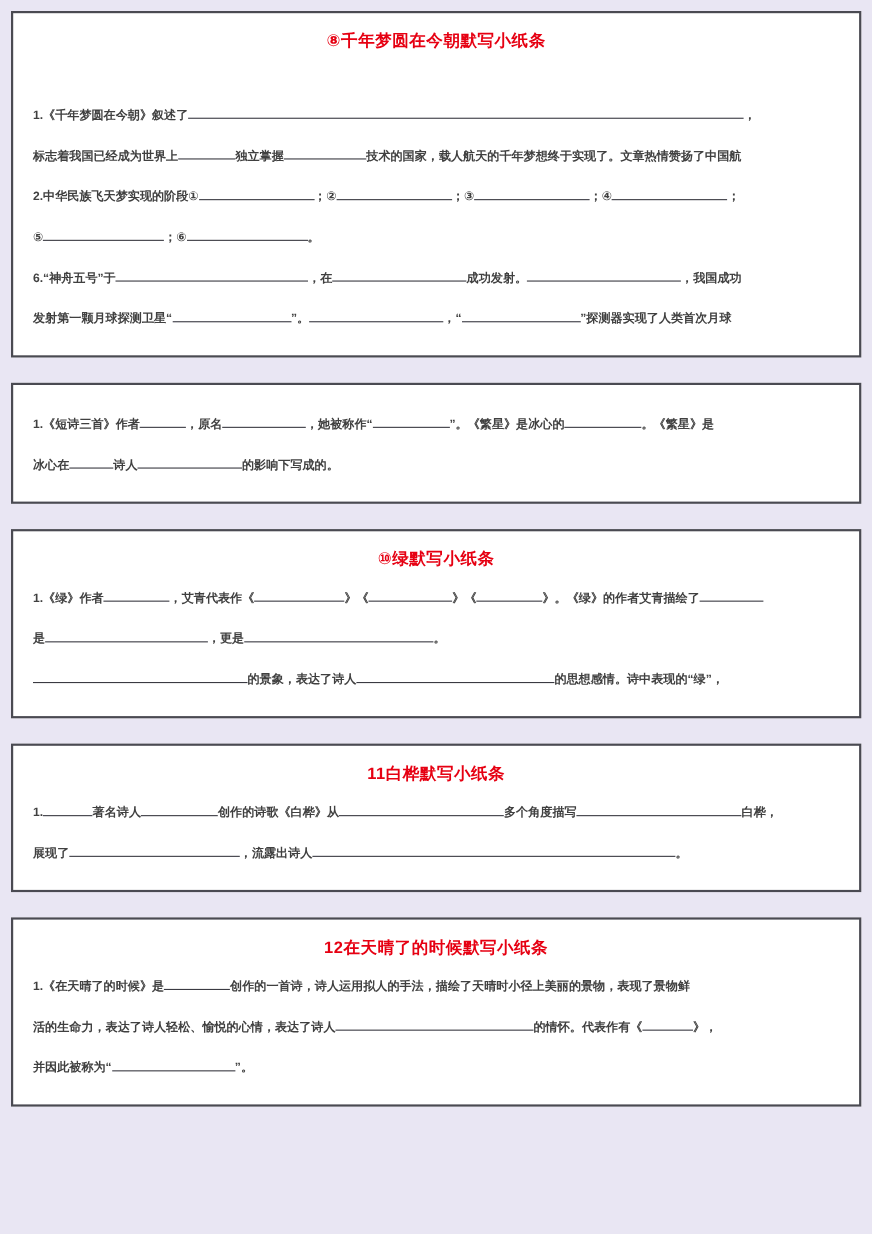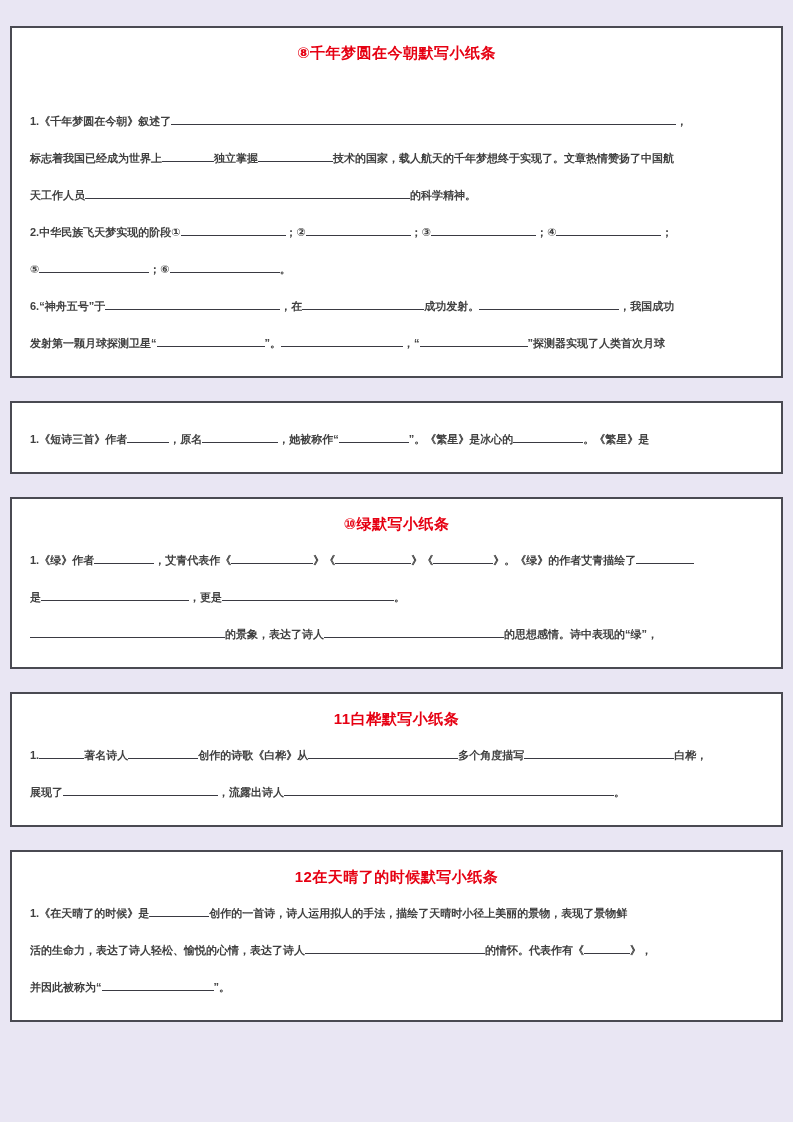--- a/index.html
+++ b/index.html
@@ -6,21 +6,21 @@
   html, body { margin: 0; padding: 0; }
   body {
     width: 793px;
     min-height: 1122px;
     background: #e9e6f3;
     font-family: "Liberation Sans", "DejaVu Sans", sans-serif;
   }
   .page {
     width: 793px;
     min-height: 1122px;
-    padding: 26px 0 0 0;
+    padding: 10px 0 0 0;
   }
   .box {
     background: #ffffff;
     border: 2px solid #4a4a52;
     margin: 0 10px 23px 10px;
     padding: 10px 18px 14px 18px;
   }
   .box-title {
     margin: 6px 0 8px 0;
     text-align: center;
@@ -50,31 +50,31 @@
 </head>
 <body>
 
 <div class="page">
 
   <section class="box box--first">
     <h2 class="box-title">⑧千年梦圆在今朝默写小纸条</h2>
     <div class="lines">
         <div class="line"><span class="seg-text">1.《千年梦圆在今朝》叙述了</span><span class="seg-blank" style="width: 505px;"></span><span class="seg-text">，</span></div>
         <div class="line"><span class="seg-text">标志着我国已经成为世界上</span><span class="seg-blank" style="width: 52px;"></span><span class="seg-text">独立掌握</span><span class="seg-blank" style="width: 75px;"></span><span class="seg-text">技术的国家，载人航天的千年梦想终于实现了。文章热情赞扬了中国航</span></div>
-        <div class="line"><span class="seg-text">天工作人员</span><span class="seg-blank" style="width: 325px;"></span><span class="seg-text">的科学精神。</span></div>
         <div class="line"><span class="seg-text">2.中华民族飞天梦实现的阶段①</span><span class="seg-blank" style="width: 105px;"></span><span class="seg-text">；②</span><span class="seg-blank" style="width: 105px;"></span><span class="seg-text">；③</span><span class="seg-blank" style="width: 105px;"></span><span class="seg-text">；④</span><span class="seg-blank" style="width: 105px;"></span><span class="seg-text">；</span></div>
         <div class="line"><span class="seg-text">⑤</span><span class="seg-blank" style="width: 110px;"></span><span class="seg-text">；⑥</span><span class="seg-blank" style="width: 110px;"></span><span class="seg-text">。</span></div>
         <div class="line"><span class="seg-text">6.“神舟五号”于</span><span class="seg-blank" style="width: 175px;"></span><span class="seg-text">，在</span><span class="seg-blank" style="width: 122px;"></span><span class="seg-text">成功发射。</span><span class="seg-blank" style="width: 140px;"></span><span class="seg-text">，我国成功</span></div>
         <div class="line"><span class="seg-text">发射第一颗月球探测卫星“</span><span class="seg-blank" style="width: 108px;"></span><span class="seg-text">”。</span><span class="seg-blank" style="width: 122px;"></span><span class="seg-text">，“</span><span class="seg-blank" style="width: 108px;"></span><span class="seg-text">”探测器实现了人类首次月球</span></div>
       </div>
   </section>
 
   <section class="box">
     <div class="lines">
         <div class="line"><span class="seg-text">1.《短诗三首》作者</span><span class="seg-blank" style="width: 42px;"></span><span class="seg-text">，原名</span><span class="seg-blank" style="width: 76px;"></span><span class="seg-text">，她被称作“</span><span class="seg-blank" style="width: 70px;"></span><span class="seg-text">”。《繁星》是冰心的</span><span class="seg-blank" style="width: 70px;"></span><span class="seg-text">。《繁星》是</span></div>
+        <div class="line"><span class="seg-text">冰心在</span><span class="seg-blank" style="width: 40px;"></span><span class="seg-text">诗人</span><span class="seg-blank" style="width: 95px;"></span><span class="seg-text">的影响下写成的。</span></div>
       </div>
   </section>
 
   <section class="box">
     <h2 class="box-title">⑩绿默写小纸条</h2>
     <div class="lines">
         <div class="line"><span class="seg-text">1.《绿》作者</span><span class="seg-blank" style="width: 60px;"></span><span class="seg-text">，艾青代表作《</span><span class="seg-blank" style="width: 82px;"></span><span class="seg-text">》《</span><span class="seg-blank" style="width: 76px;"></span><span class="seg-text">》《</span><span class="seg-blank" style="width: 60px;"></span><span class="seg-text">》。《绿》的作者艾青描绘了</span><span class="seg-blank" style="width: 58px;"></span></div>
         <div class="line"><span class="seg-text">是</span><span class="seg-blank" style="width: 148px;"></span><span class="seg-text">，更是</span><span class="seg-blank" style="width: 172px;"></span><span class="seg-text">。</span></div>
         <div class="line"><span class="seg-blank" style="width: 195px;"></span><span class="seg-text">的景象，表达了诗人</span><span class="seg-blank" style="width: 180px;"></span><span class="seg-text">的思想感情。诗中表现的“绿”，</span></div>
       </div>

